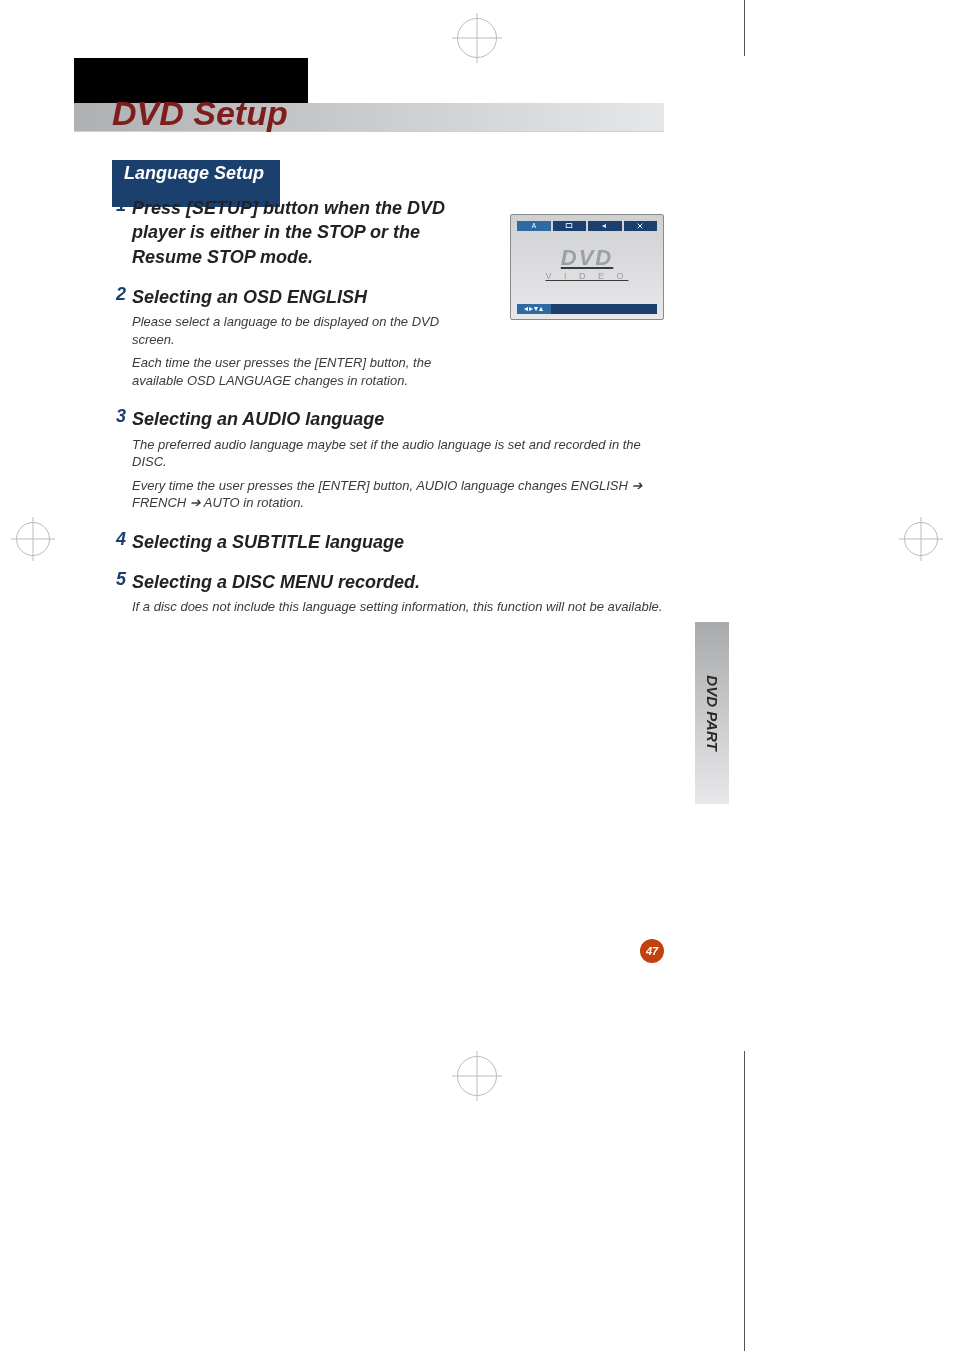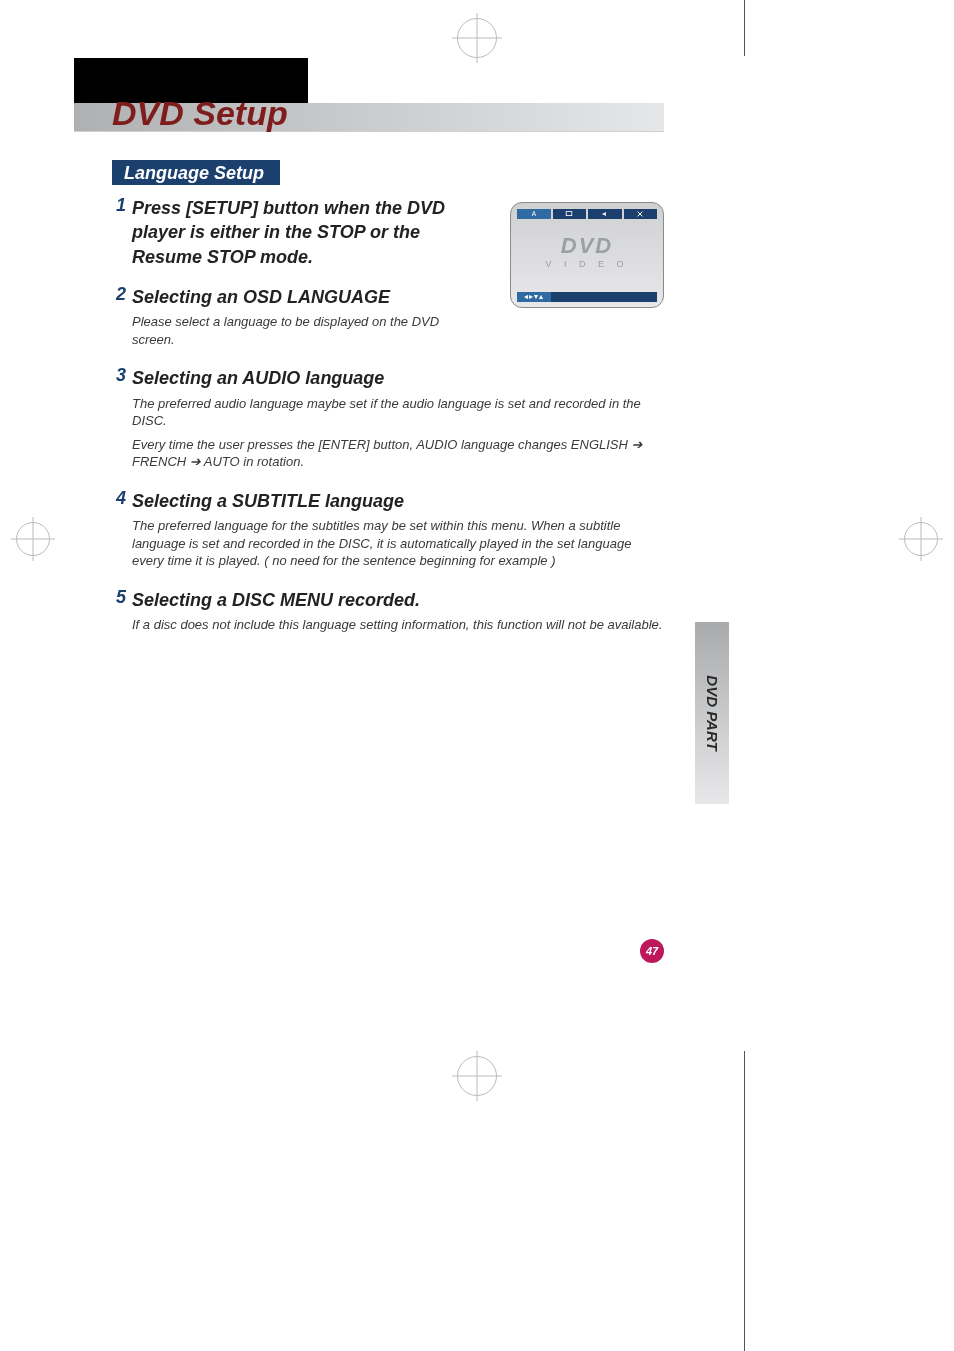--- a/index.html
+++ b/index.html
@@ -60,21 +60,21 @@
     position: absolute; left: 112px; top: 94px;
     font-size: 34px; font-weight: 700; font-style: italic; color: #7f1d1d;
     z-index: 3;
   }
 
   
   .section-tag {
     position: absolute; left: 112px; top: 160px;
     background: #1c406e; color: #fff;
     font-size: 18px; font-weight: 700; font-style: italic;
-    padding: 3px 16px 1px 12px;
+    padding: 3px 16px 23px 12px;
   }
 
   
   .steps { position: absolute; left: 108px; top: 196px; right: 290px; }
   .step { display: flex; margin-bottom: 12px; }
   .num {
     flex: 0 0 18px; text-align: right; margin-right: 6px;
     font-size: 18px; font-weight: 700; font-style: italic; color: #1c406e;
     line-height: 1;
   }
@@ -83,24 +83,25 @@
     font-size: 18px; font-weight: 700; font-style: italic; color: #222;
     margin: 0 0 4px 0;
   }
   .body p { margin: 0 0 6px 0; font-style: italic; }
 
   .step1 .body { max-width: 340px; }
   .step2 .body { max-width: 340px; }
 
   
   .thumb {
-    position: absolute; right: 290px; top: 202px; width: 152px; height: 104px;
+    position: absolute; right: 290px; top: 214px; width: 152px; height: 104px;
     border: 1px solid #8a8a8a;
     background: linear-gradient(#cfd0d2, #e8e8ea);
-    border-radius: 12px;
+    border-radius: 2px;
+    text-decoration: underline;
   }
   .thumb .tabs {
     display: flex; margin: 6px 6px 0 6px; gap: 2px;
   }
   .thumb .tab {
     flex: 1; height: 10px; background: #1c406e;
     display:flex; align-items:center; justify-content:center;
   }
   .thumb .tab.active { background: #2f6aa3; }
   .thumb .tab svg { width: 8px; height: 8px; }
@@ -129,21 +130,21 @@
     position: absolute; left: 50%; top: 50%;
     transform: translate(-50%, -50%) rotate(90deg);
     font-size: 15px; font-weight: 700; font-style: italic; color: #2a2a2a;
     white-space: nowrap;
   }
 
   
   .pagenum {
     position: absolute; right: 290px; bottom: 388px;
     width: 24px; height: 24px; border-radius: 50%;
-    background: #be185d; color: #fff;
+    background: #c2410c; color: #fff;
     font-size: 11px; font-weight: 700; font-style: italic;
     display: flex; align-items: center; justify-content: center;
   }
 </style>
 </head>
 <body>
 
 <div class="vline-top"></div>
 <div class="vline-bottom"></div>
 <div class="crop-top">
@@ -202,39 +203,39 @@
   <div class="step step1">
     <div class="num">1</div>
     <div class="body">
       <p class="head">Press [SETUP] button when the DVD player is either in the STOP or the Resume STOP mode.</p>
     </div>
   </div>
 
   <div class="step step2">
     <div class="num">2</div>
     <div class="body">
-      <p class="head">Selecting an OSD LANGUAGE</p>
+      <p class="head">Selecting an OSD ENGLISH</p>
       <p>Please select a language to be displayed on the DVD screen.</p>
+      <p>Each time the user presses the [ENTER] button, the available OSD LANGUAGE changes in rotation.</p>
     </div>
   </div>
 
   <div class="step step3">
     <div class="num">3</div>
     <div class="body">
       <p class="head">Selecting an AUDIO language</p>
       <p>The preferred audio language maybe set if the audio language is set and recorded in the DISC.</p>
       <p>Every time the user presses the [ENTER] button, AUDIO language changes ENGLISH ➔ FRENCH ➔ AUTO in rotation.</p>
     </div>
   </div>
 
   <div class="step step4">
     <div class="num">4</div>
     <div class="body">
       <p class="head">Selecting a SUBTITLE language</p>
-      <p>The preferred language for the subtitles may be set within this menu. When a subtitle language is set and recorded in the DISC, it is automatically played in the set language every time it is played. ( no need for the sentence beginning for example )</p>
     </div>
   </div>
 
   <div class="step step5">
     <div class="num">5</div>
     <div class="body">
       <p class="head">Selecting a DISC MENU recorded.</p>
       <p>If a disc does not include this language setting information, this function will not be available.</p>
     </div>
   </div>

